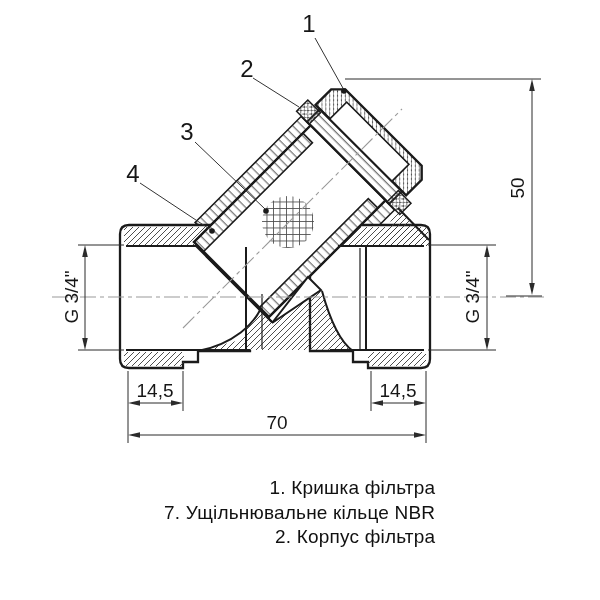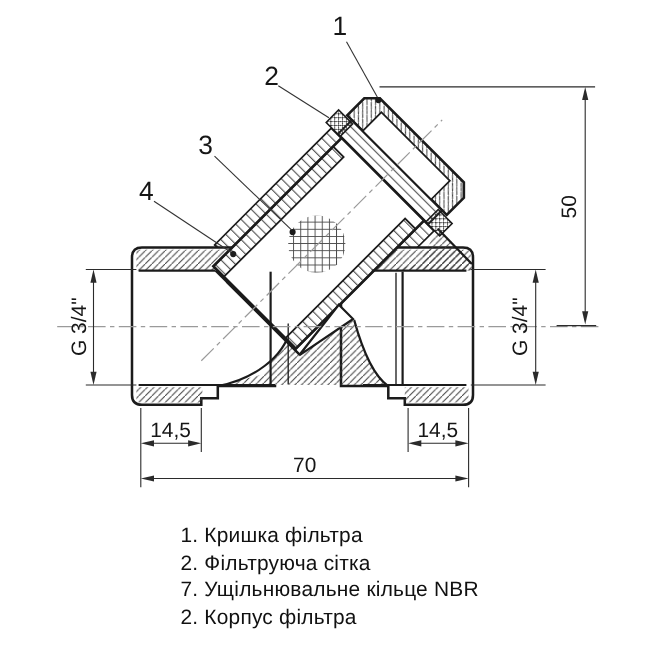--- a/index.html
+++ b/index.html
@@ -1,21 +1,21 @@
 <!DOCTYPE html>
 <html><head>
 <meta charset="utf-8">
 <style>
   html,body{margin:0;padding:0;background:#f3f3f3;}
   .page{position:relative;width:600px;height:600px;background:#ffffff;
         font-family:"Liberation Sans", sans-serif;overflow:hidden;}
   svg{position:absolute;left:0;top:0;}
   .legend{position:absolute;left:164px;top:476px;color:#111;
           font-size:19px;line-height:24.6px;letter-spacing:0.2px;}
-  .legend div{white-space:nowrap;}
+  .legend div{white-space:nowrap;text-align:right;}
   text{fill:#161616;}
   .dimtxt{font-size:19px;}
   .callout{font-size:24px;}
 </style>
 </head>
 <body>
 
 <div class="page">
 <svg width="600" height="600" viewBox="0 0 600 600">
   <defs>
@@ -154,17 +154,16 @@
     <circle cx="212" cy="231" r="2.8" fill="#1b1b1b"></circle>
     <text class="callout" x="309" y="32" text-anchor="middle">1</text>
     <text class="callout" x="247" y="77" text-anchor="middle">2</text>
     <text class="callout" x="187" y="140" text-anchor="middle">3</text>
     <text class="callout" x="133" y="182" text-anchor="middle">4</text>
   </g>
 </svg>
 
 <div class="legend">
   <div>1. Кришка фільтра</div>
-  <div>2. Фільтруюча сітка</div>
   <div>7. Ущільнювальне кільце NBR</div>
   <div>2. Корпус фільтра</div>
 </div>
 </div>
 
 </body></html>

